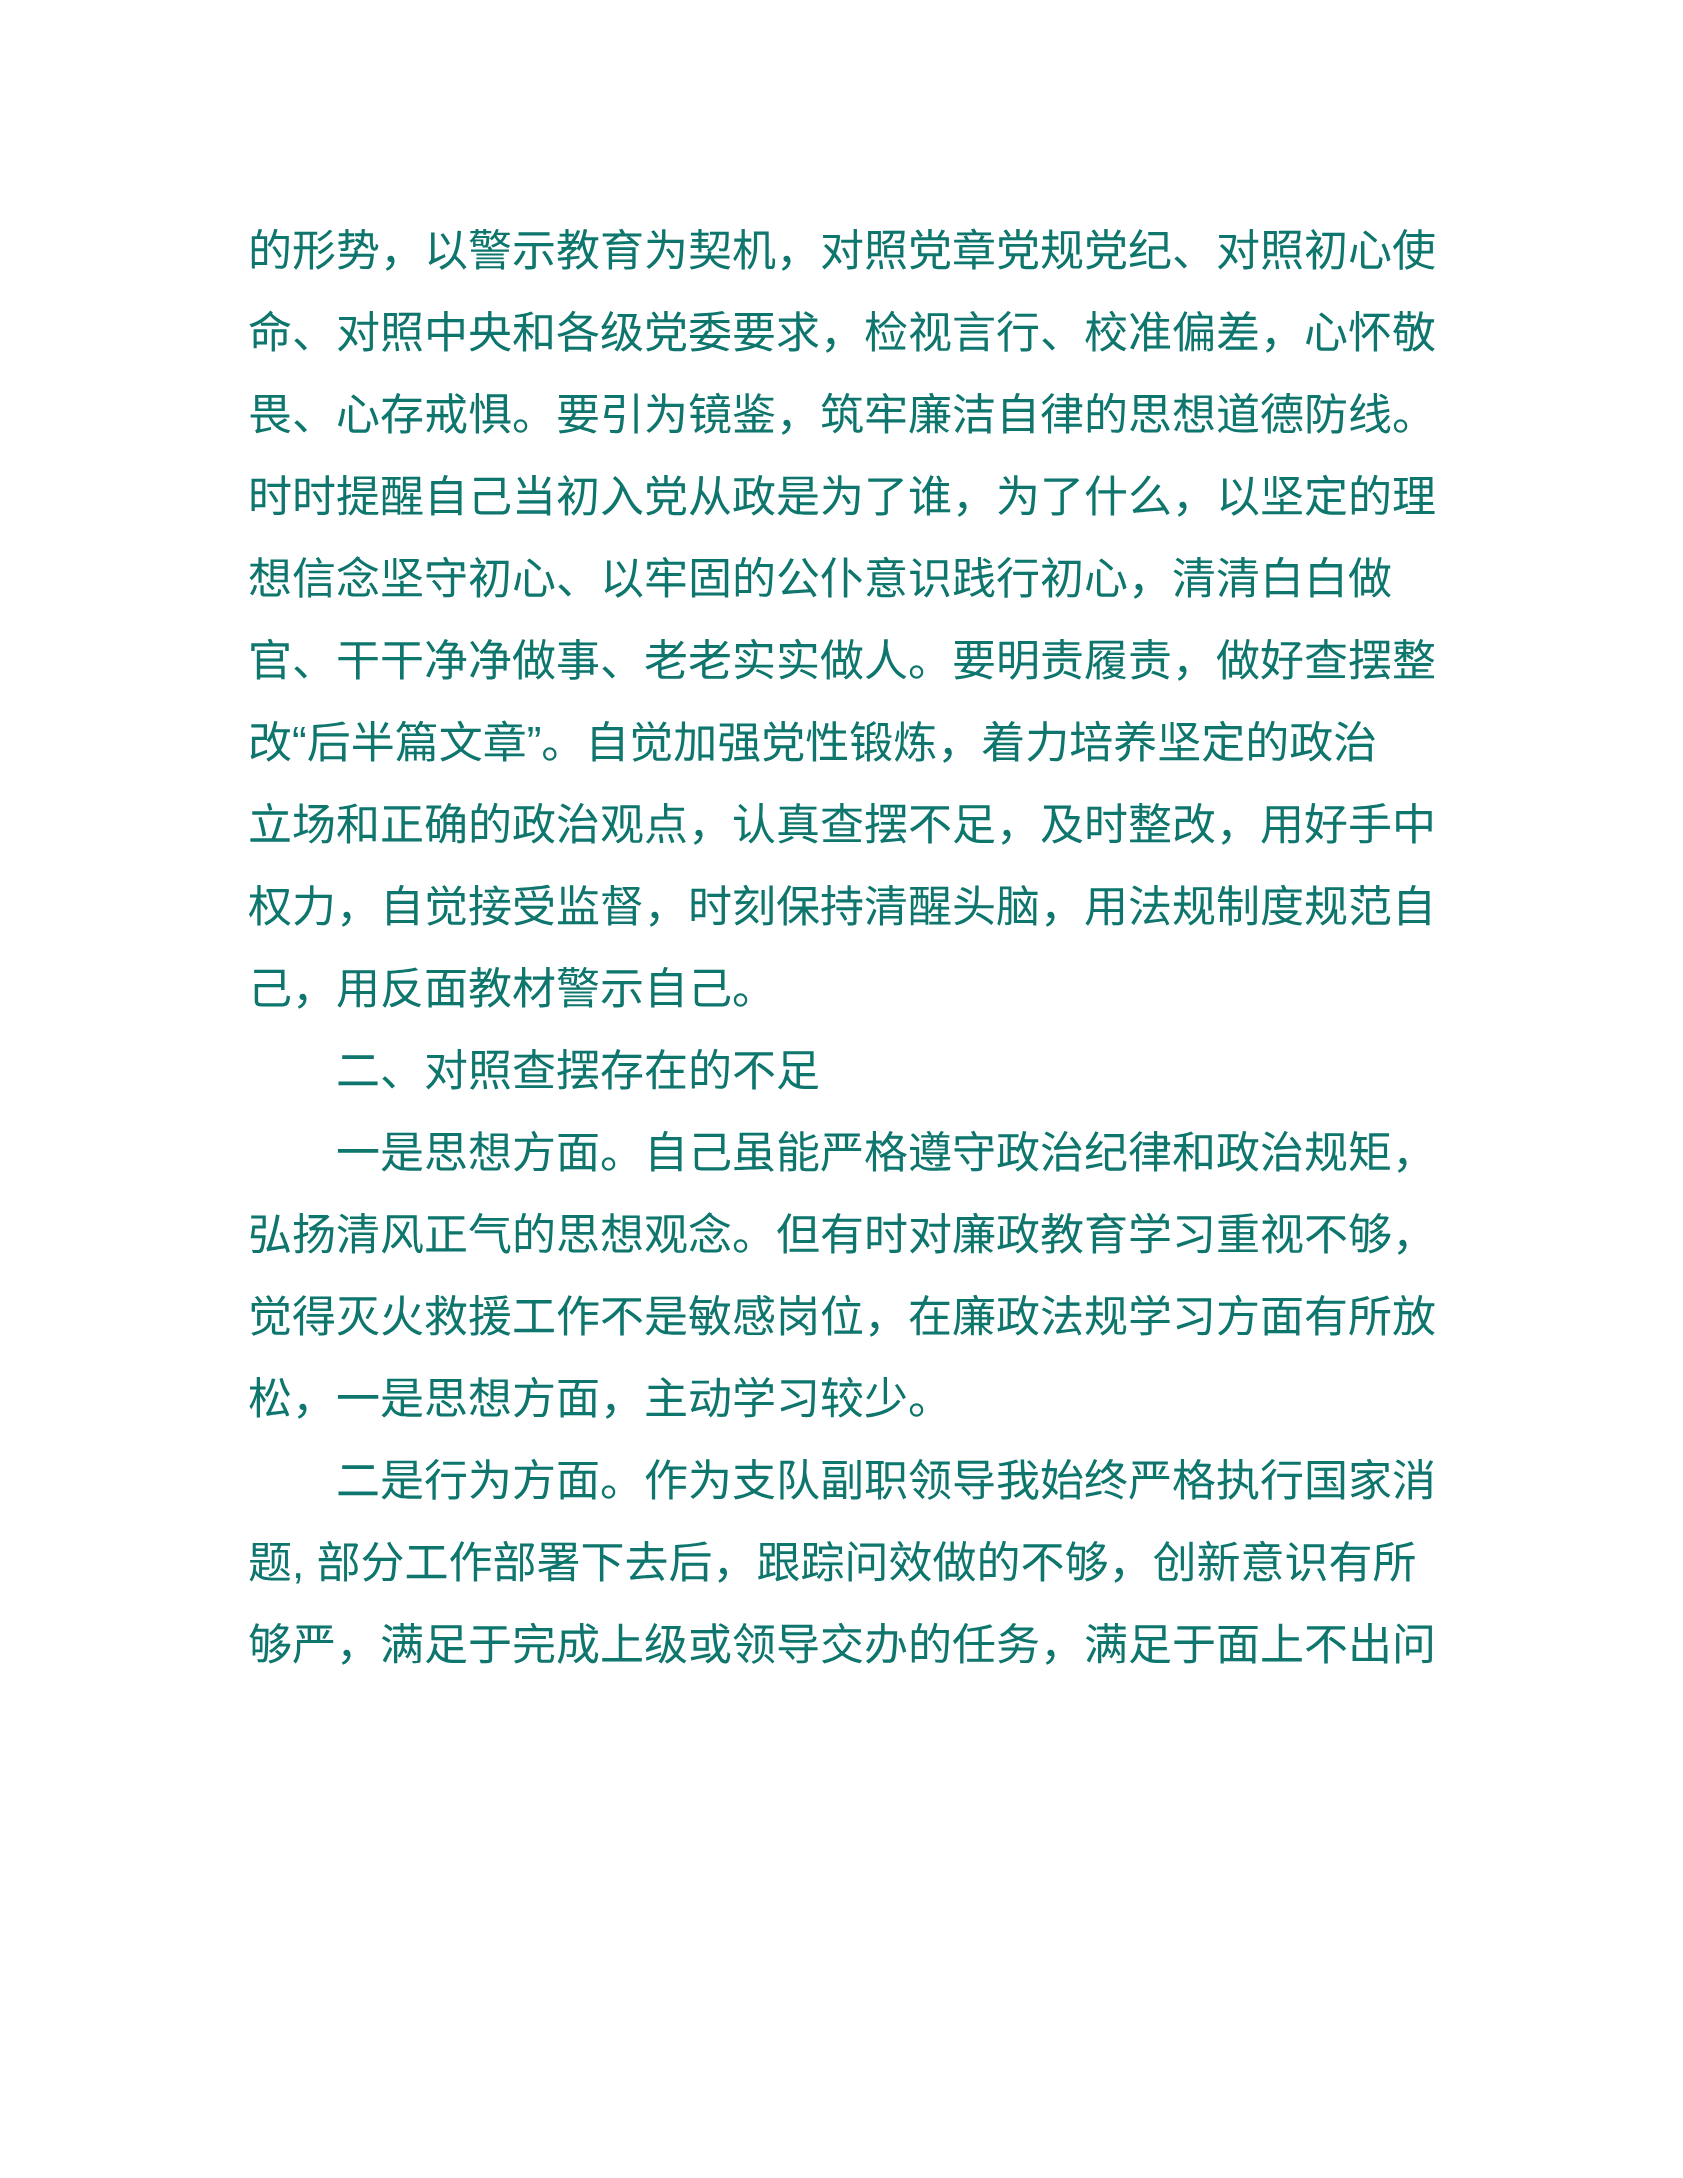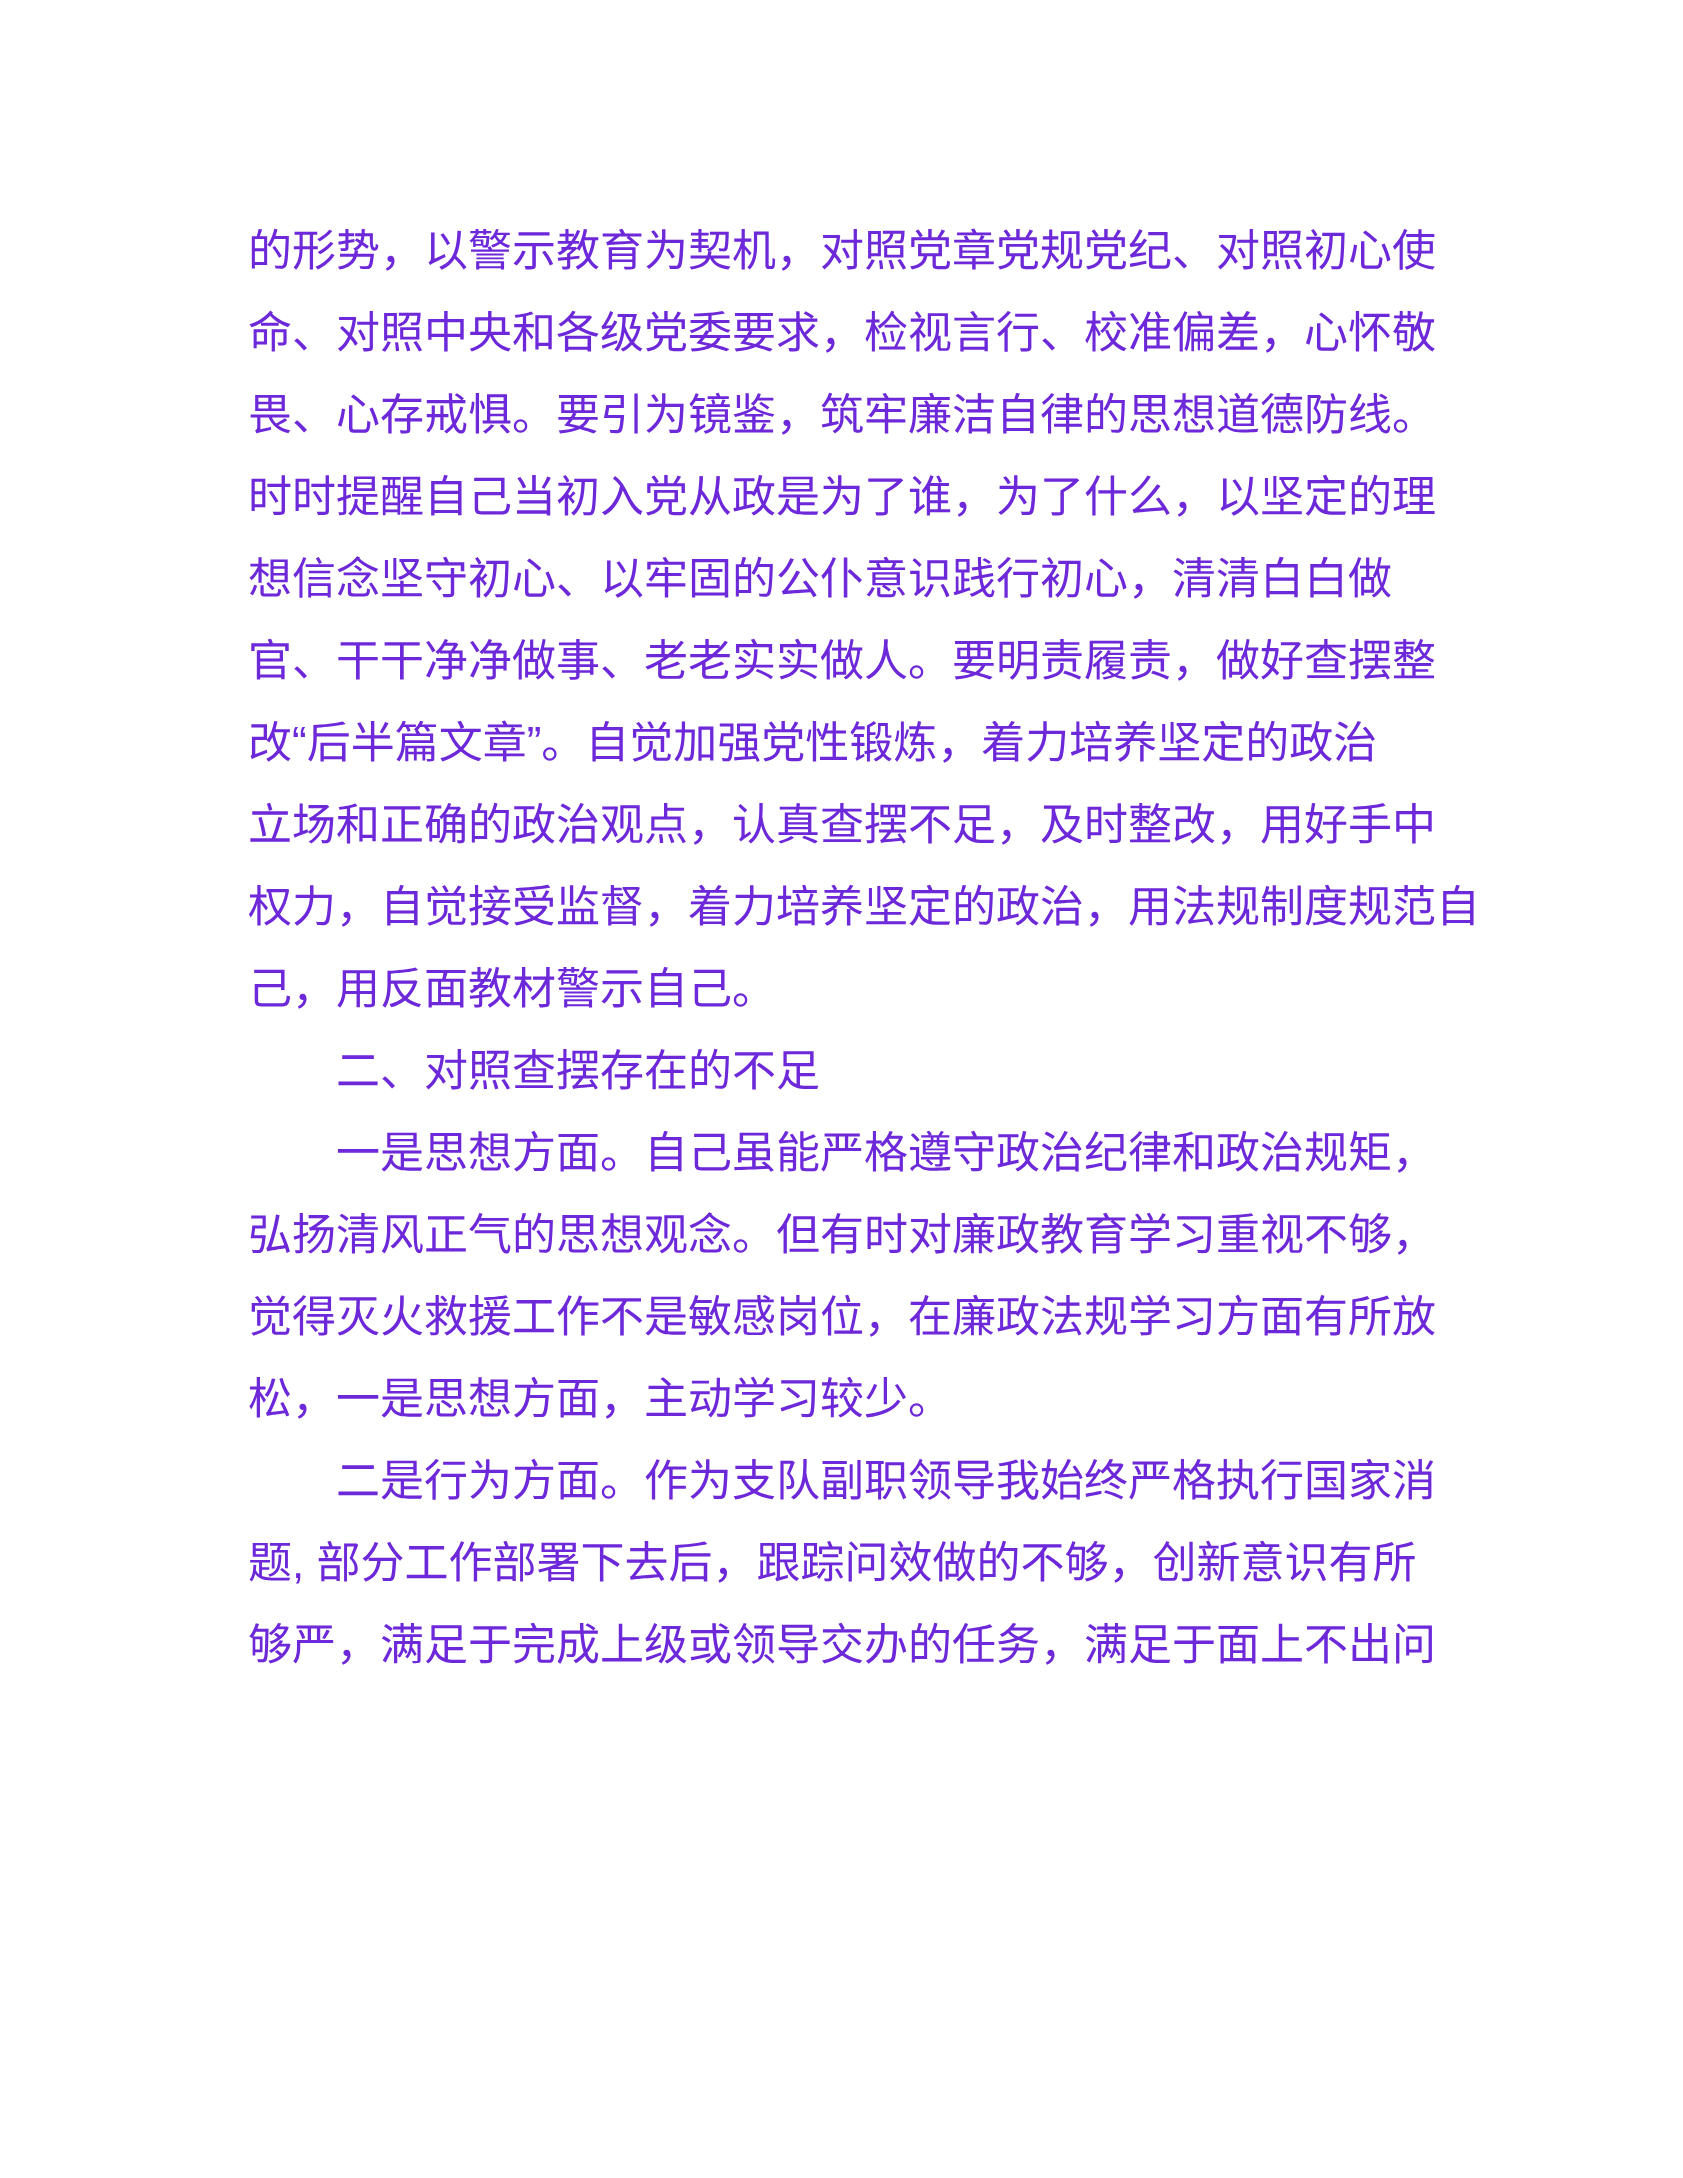--- a/index.html
+++ b/index.html
@@ -7,21 +7,21 @@
     padding: 0;
     background: #ffffff;
   }
   .page {
     position: relative;
     width: 1683px;
     height: 1920px;
     background: #ffffff;
     overflow: hidden;
     font-family: "Liberation Sans", sans-serif;
-    color: #6d28d9;
+    color: #0f766e;
   }
   .doc-body {
     position: absolute;
     left: 248px;
     top: 210px;
     width: 1198px;
   }
   .line {
     height: 82px;
     line-height: 82px;
@@ -43,21 +43,21 @@
 <div class="page">
   <div class="doc-body" id="doc-body">
       <div class="line"><span class="seg">的形势，以警示教育为契机，对照党章党规党纪、对照初心使</span></div>
       <div class="line"><span class="seg">命、对照中央和各级党委要求，检视言行、校准偏差，心怀敬</span></div>
       <div class="line"><span class="seg">畏、心存戒惧。</span><span class="seg-bold">要引为镜鉴，筑牢廉洁自律的思想道德防线。</span></div>
       <div class="line"><span class="seg">时时提醒自己当初入党从政是为了谁，为了什么，以坚定的理</span></div>
       <div class="line"><span class="seg">想信念坚守初心、以牢固的公仆意识践行初心，清清白白做</span></div>
       <div class="line"><span class="seg">官、干干净净做事、老老实实做人。</span><span class="seg-bold">要明责履责，做好查摆整</span></div>
       <div class="line"><span class="seg-bold">改“后半篇文章”。</span><span class="seg">自觉加强党性锻炼，着力培养坚定的政治</span></div>
       <div class="line"><span class="seg">立场和正确的政治观点，认真查摆不足，及时整改，用好手中</span></div>
-      <div class="line"><span class="seg">权力，自觉接受监督，着力培养坚定的政治，用法规制度规范自</span></div>
+      <div class="line"><span class="seg">权力，自觉接受监督，时刻保持清醒头脑，用法规制度规范自</span></div>
       <div class="line"><span class="seg">己，用反面教材警示自己。</span></div>
       <div class="line indent"><span class="seg">二、对照查摆存在的不足</span></div>
       <div class="line indent"><span class="seg">一是思想方面。自己虽能严格遵守政治纪律和政治规矩，</span></div>
       <div class="line"><span class="seg">弘扬清风正气的思想观念。但有时对廉政教育学习重视不够，</span></div>
       <div class="line"><span class="seg">觉得灭火救援工作不是敏感岗位，在廉政法规学习方面有所放</span></div>
       <div class="line"><span class="seg">松，一是思想方面，主动学习较少。</span></div>
       <div class="line indent"><span class="seg">二是行为方面。作为支队副职领导我始终严格执行国家消</span></div>
       <div class="line"><span class="seg">题, 部分工作部署下去后，跟踪问效做的不够，创新意识有所</span></div>
       <div class="line"><span class="seg">够严，满足于完成上级或领导交办的任务，满足于面上不出问</span></div>
     </div>

